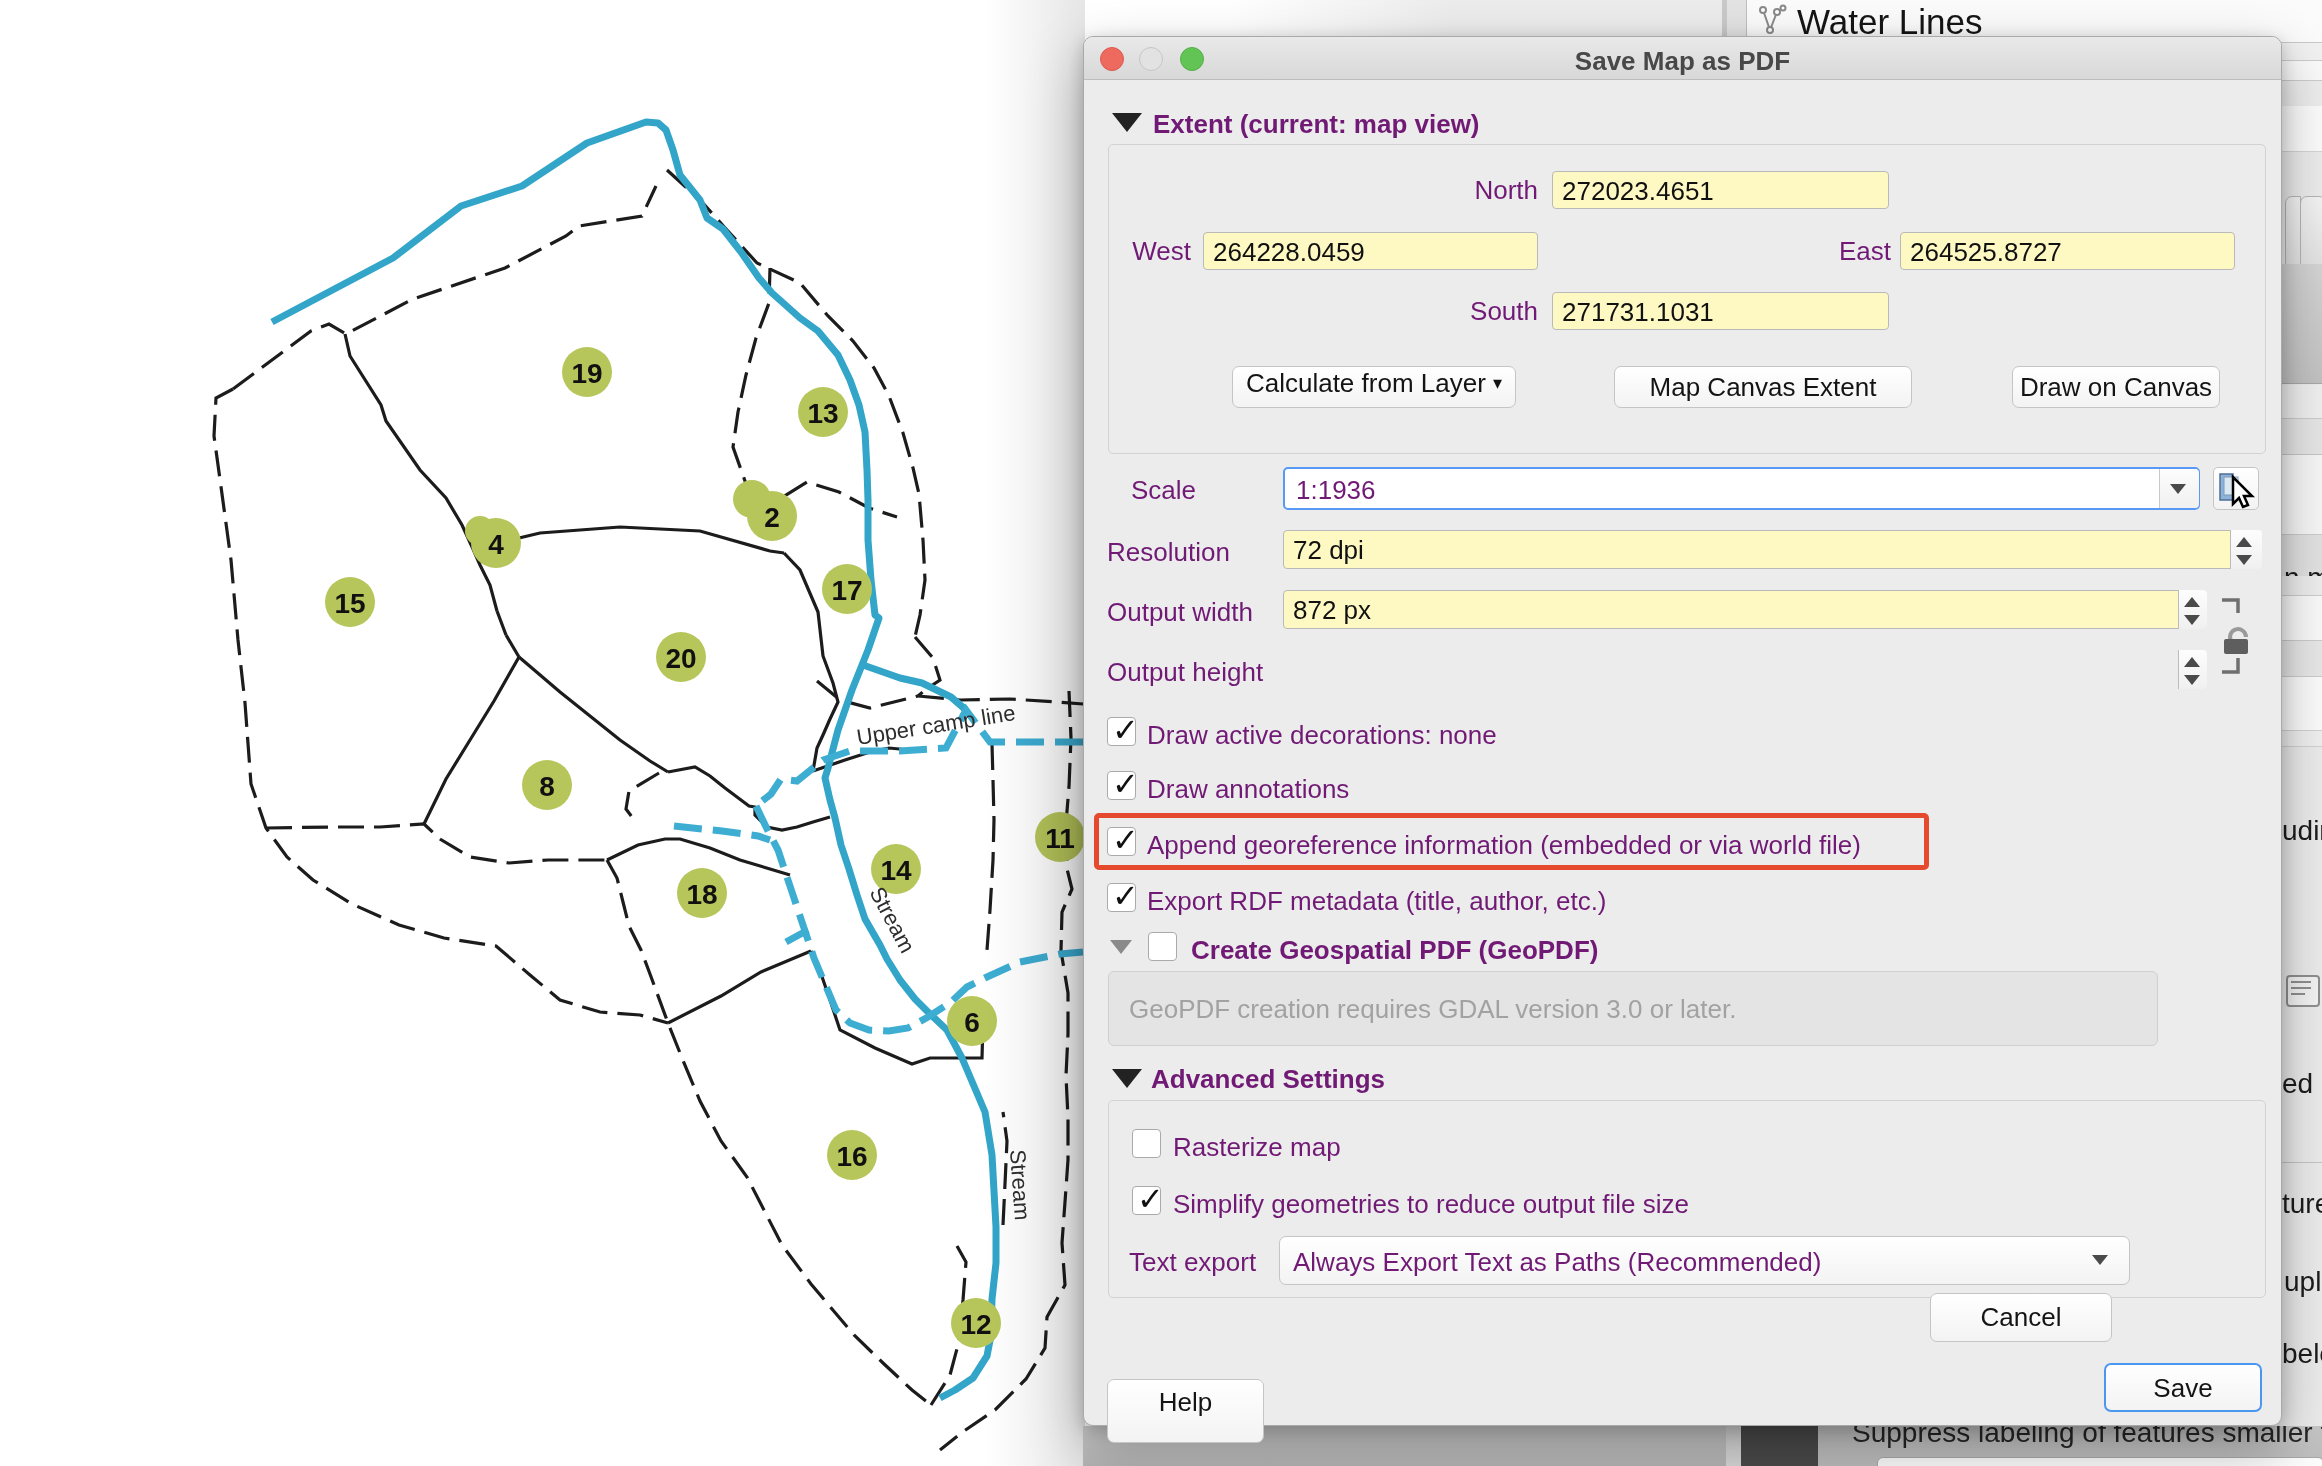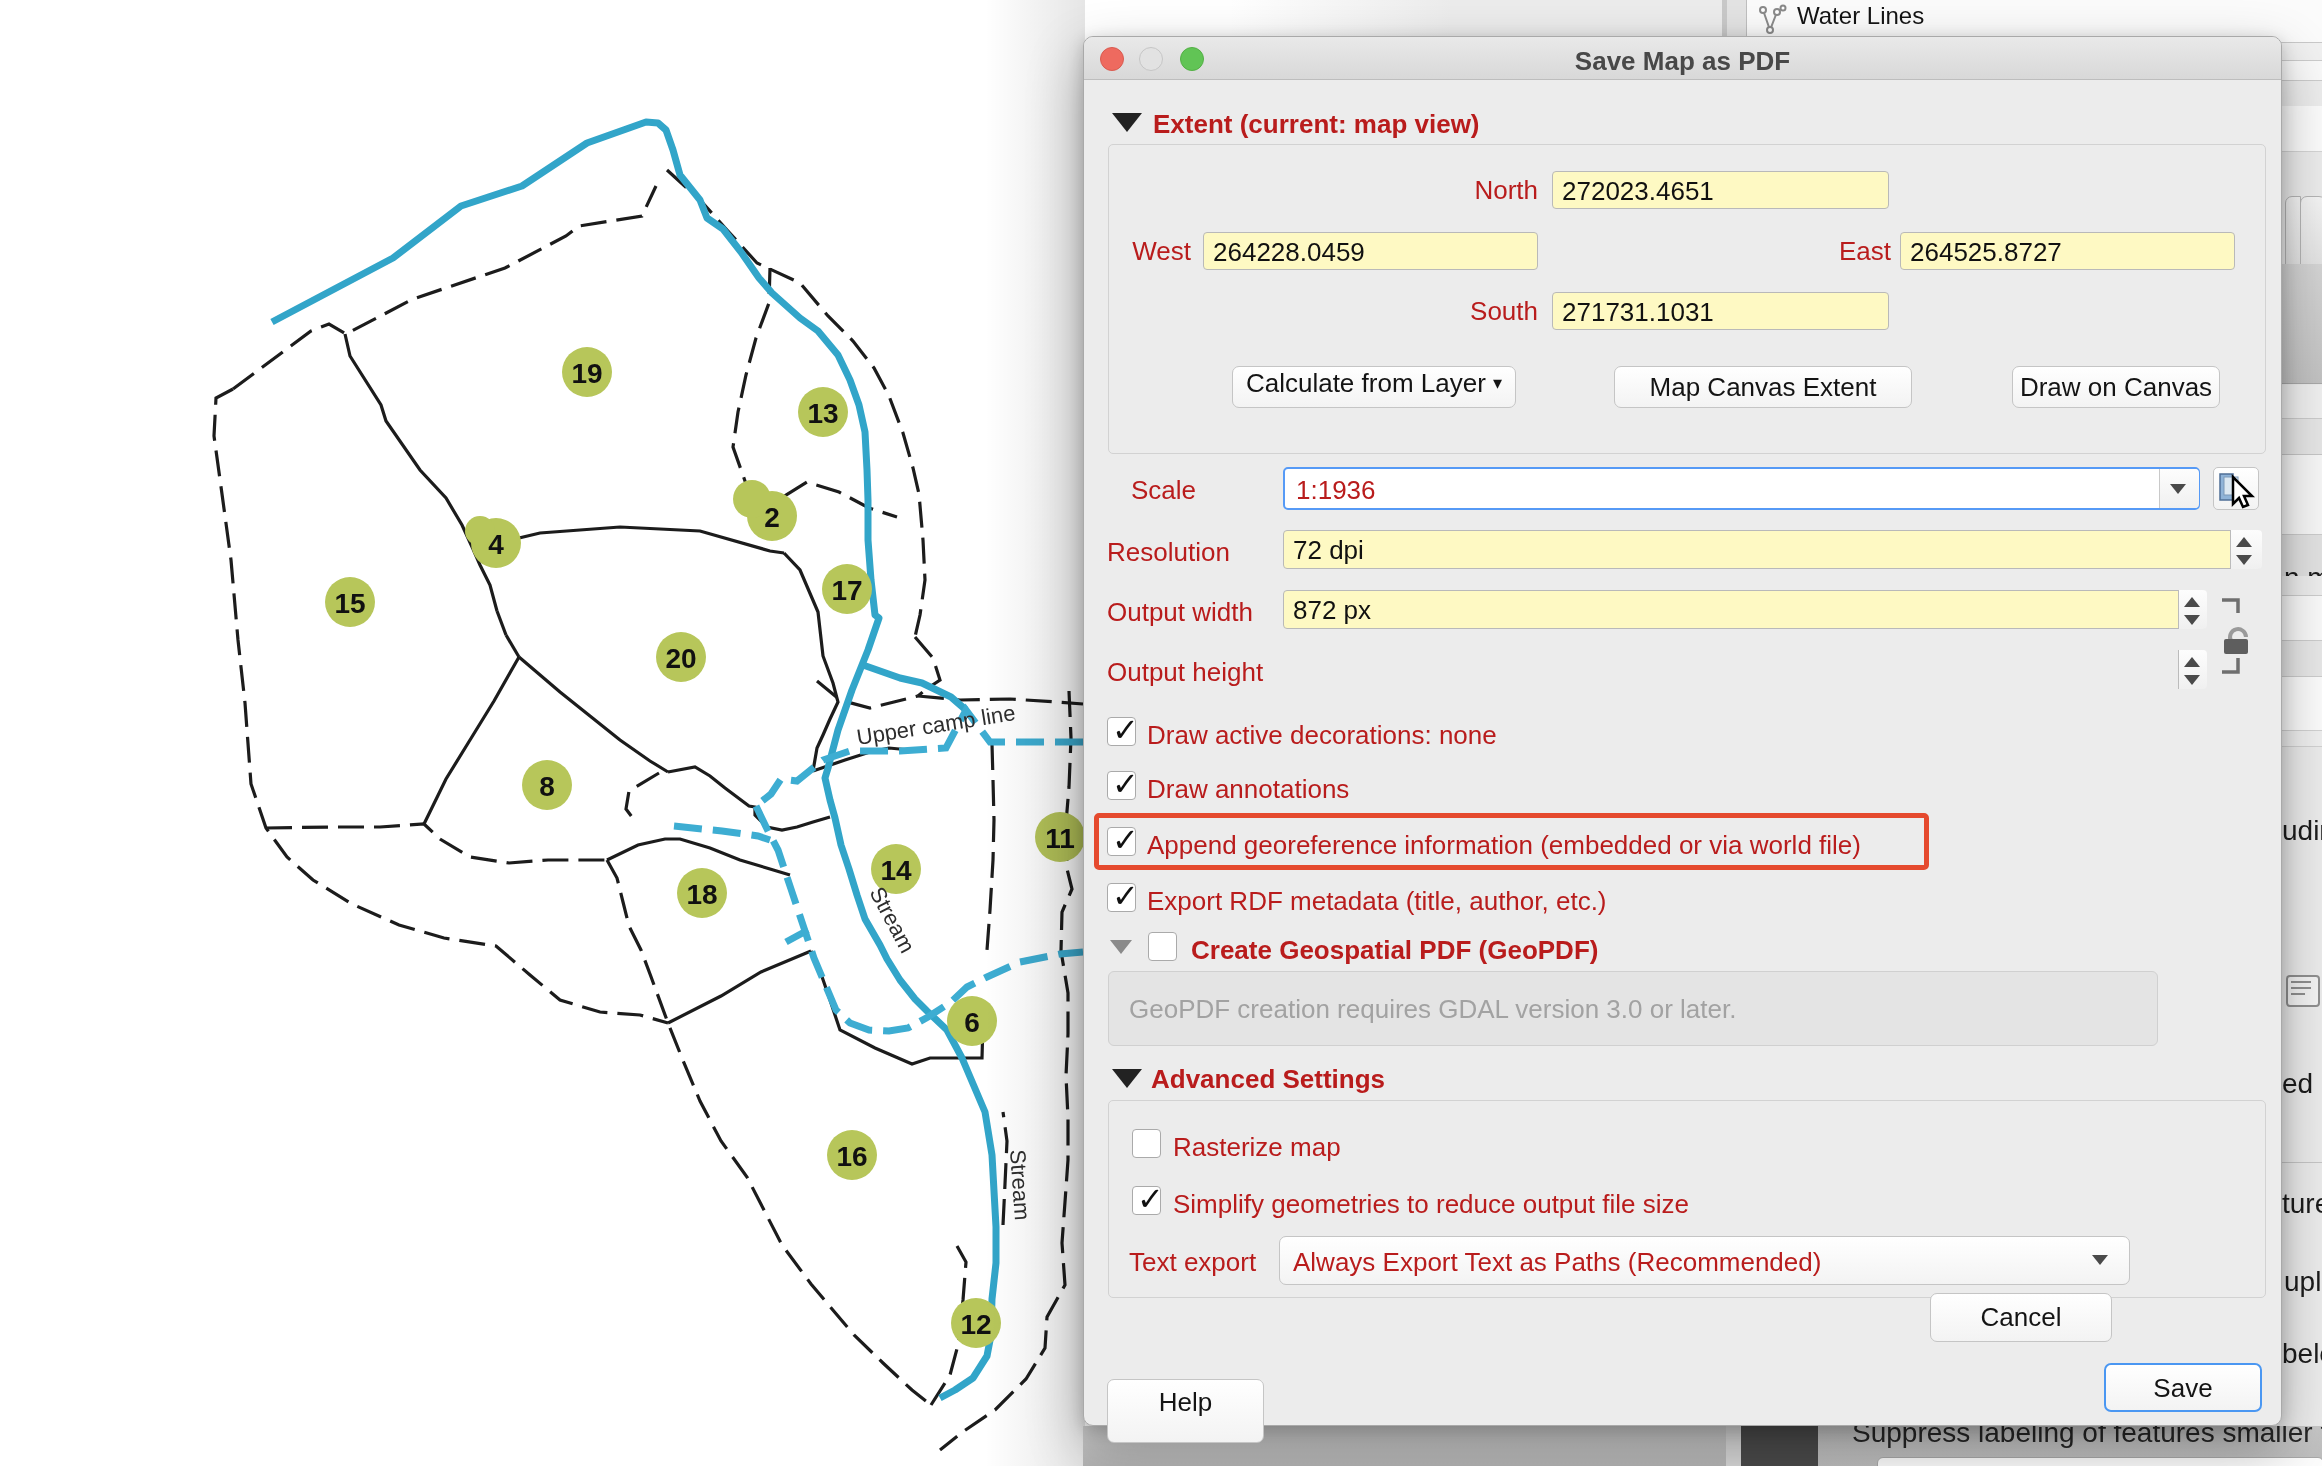--- a/index.html
+++ b/index.html
@@ -9,21 +9,21 @@
   
   #bgpanel{left:1722px;top:0;width:600px;height:1466px;background:#ececec;}
   
   #dlg{left:1083px;top:36px;width:1199px;height:1390px;background:#ececec;
        border-radius:10px;border:1px solid #a9a9a9;box-sizing:border-box;
        box-shadow:0 22px 55px rgba(0,0,0,0.30), 0 4px 16px rgba(0,0,0,0.18);}
   #titlebar{left:0;top:0;width:100%;height:43px;border-radius:9px 9px 0 0;
        background:linear-gradient(#e9e9e9,#d8d8d8);border-bottom:1px solid #bdbdbd;box-sizing:border-box;}
   .light{width:24px;height:24px;border-radius:50%;top:10px;}
   #title{width:100%;text-align:center;top:9px;font-size:26px;font-weight:700;color:#484848;}
-  .glabel{font-size:26px;color:#b91c1c;white-space:nowrap;}
+  .glabel{font-size:26px;color:#701a75;white-space:nowrap;}
   .bold{font-weight:700;}
   .tri{width:0;height:0;border-left:15px solid transparent;border-right:15px solid transparent;
        border-top:19px solid #222;}
   .gbox{border:1px solid #d2d2d2;border-radius:5px;box-sizing:border-box;}
   .tfield{background:#fef9c3;border:1.5px solid #b9b9b9;border-radius:4px;box-sizing:border-box;
        font-size:26px;color:#111;}
   .tfield span{position:absolute;left:9px;top:4px;white-space:nowrap;}
   .btn{background:linear-gradient(#ffffff,#f3f3f3);border:1.5px solid #c5c5c5;border-radius:7px;
        box-sizing:border-box;text-align:center;font-size:26px;color:#141414;}
   .cb{width:29px;height:29px;background:#fff;border:1.5px solid #aaa;border-radius:4px;box-sizing:border-box;}
@@ -125,21 +125,21 @@
     </linearGradient>
   </defs>
 </svg>
 
 <div id="bgpanel" class="abs"></div>
 <div class="abs" style="left:1230px;top:0;width:492px;height:43px;background:linear-gradient(to right,#ffffff, #ececec 45%);"></div>
 
 <div class="abs" style="left:1722px;top:0;width:5px;height:43px;background:#c9c9c9;"></div>
 <div class="abs" style="left:1727px;top:0;width:19px;height:43px;background:#e3e3e3;border-right:1px solid #bfbfbf;"></div>
 <div class="abs" style="left:1747px;top:0;width:575px;height:42px;background:#fbfbfb;border-bottom:1px solid #cfcfcf;"></div>
-<div class="abs" style="left:1797px;top:2px;font-size:24px;color:#151515;">Water Lines</div>
+<div class="abs" style="left:1797px;top:2px;font-size:35px;color:#151515;">Water Lines</div>
 <svg class="abs" style="left:1757px;top:2px;" width="36" height="36" viewBox="0 0 36 36">
   <g stroke="#8a8a8a" stroke-width="2" fill="none">
     <path d="M6,8 L13,28 L20,10"></path>
     <circle cx="6" cy="8" r="3" fill="#fff"></circle>
     <circle cx="13" cy="28" r="3" fill="#fff"></circle>
     <circle cx="20" cy="10" r="3" fill="#fff"></circle>
     <circle cx="26" cy="6" r="2.5" fill="#fff"></circle>
   </g>
 </svg>
 

